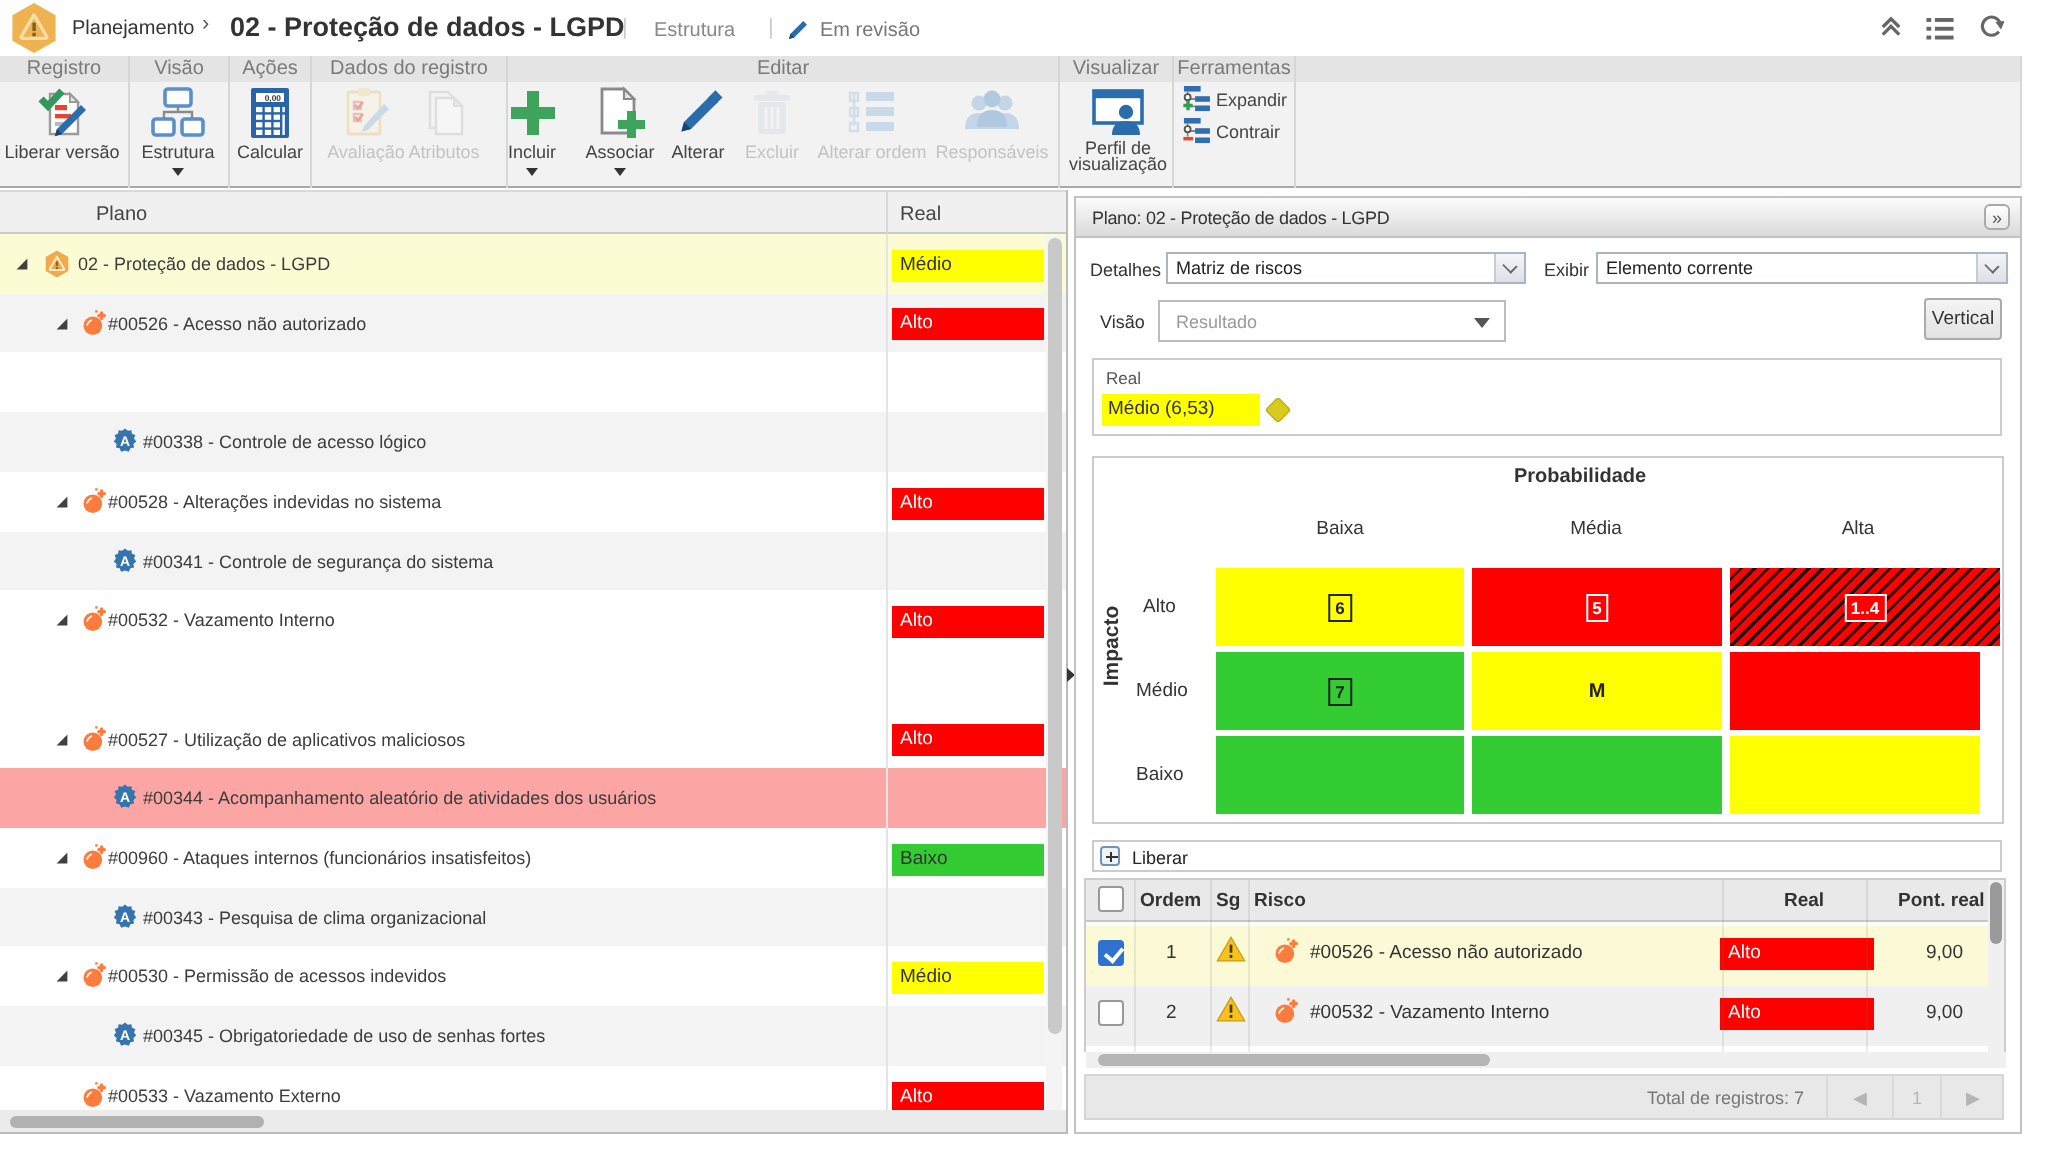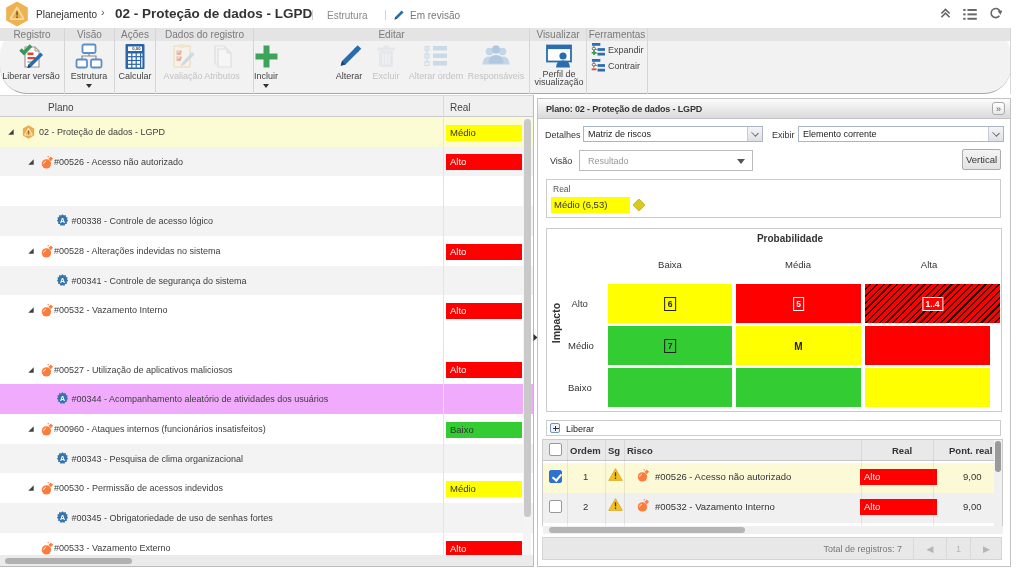--- a/index.html
+++ b/index.html
@@ -10,21 +10,21 @@
 #topbar { position:absolute; left:0; top:0; width:1024px; height:28px; background:#fff; }
 #crumb1 { position:absolute; left:36px; top:9px; font-size:10px; color:#333; }
 #crumbsep { position:absolute; left:101px; top:6px; font-size:11px; color:#555; }
 #crumb2 { position:absolute; left:115px; top:6px; font-size:13.5px; font-weight:bold; color:#333; }
 #pipe1 { position:absolute; left:311px; top:8px; color:#ccc; font-size:11px; }
 #crumb3 { position:absolute; left:327px; top:10px; font-size:10px; color:#888; }
 #pipe2 { position:absolute; left:384px; top:8px; color:#ccc; font-size:11px; }
 #crumb4 { position:absolute; left:410px; top:10px; font-size:10px; color:#777; }
 
 
-#toolbar { position:absolute; left:0; top:28px; width:1011px; height:66px; background:#f2f2f2; border-bottom:1px solid #a8a8a8;border-radius:27px; }
+#toolbar { position:absolute; left:0; top:28px; width:1011px; height:66px; background:#f2f2f2; border-bottom:1px solid #a8a8a8; }
 .tgroup { position:absolute; top:0; height:66px; border-right:1px solid #d6d6d6; }
 .tglabel { position:absolute; left:0; top:0; width:100%; height:13px; background:#e4e4e4; color:#7a7a7a; font-size:10px; text-align:center; line-height:13px; }
 .tbtn { position:absolute; top:15px; text-align:center; }
 .tbtn .bico { display:block; margin:0 auto; height:28px; }
 .tbtn .blab { display:block; font-size:9px; color:#444; margin-top:0px; white-space:nowrap; }
 .tbtn.dis .blab { color:#c3c3c3; }
 .tbtn .dd { display:block; margin:3px auto 0; width:0; height:0; border-left:3.5px solid transparent; border-right:3.5px solid transparent; border-top:4px solid #333; }
 .smbtn { position:absolute; font-size:9px; color:#444; }
 .smbtn svg { vertical-align:-3px; margin-right:3px; }
 
@@ -45,21 +45,21 @@
 .bgrn { background:#33cc33; color:#333; }
 #lvscroll { position:absolute; left:523px; top:23px; width:8px; height:437px; background:#f4f4f4; }
 #lvthumb { position:absolute; left:0.5px; top:1px; width:7px; height:398px; background:#c9c9c9; border-radius:4px; }
 #lhscroll { position:absolute; left:0; top:460px; width:533px; height:11px; background:#ebebeb; }
 #lhthumb { position:absolute; left:5px; top:3px; width:127px; height:6px; background:#b1b1b1; border-radius:3px; }
 #splitarr { position:absolute; left:533px; top:331px; width:5px; height:13px; }
 
 
 #rpanel { position:absolute; left:537px; top:98px; width:474px; height:469px; background:#fff; border:1px solid #c3c3c3; }
 #rphead { position:absolute; left:0; top:0; width:472px; height:20px; background:linear-gradient(#fcfcfc,#dadada); border-bottom:1px solid #c3c3c3; }
-#rphead .t { position:absolute; left:8px; top:5px; font-size:9px; letter-spacing:-0.15px; font-weight:bold; color:#333; }
+#rphead .t { position:absolute; left:8px; top:5px; font-size:9px; letter-spacing:-0.15px; font-weight:normal; color:#333; }
 #rpexp { position:absolute; right:5px; top:3px; width:13px; height:13px; border:1px solid #aaa; border-radius:3px; background:linear-gradient(#fff,#e8e8e8); font-size:9px; color:#555; text-align:center; line-height:12px; }
 .flabel { position:absolute; font-size:9px; color:#333; }
 .sel { position:absolute; height:16px; border:1px solid #a9b4c4; background:#fff; font-size:9px; color:#222; line-height:14px; padding-left:4px; }
 .sel .ab { position:absolute; right:0; top:0; width:15px; height:14px; border-left:1px solid #c5ccd8; background:linear-gradient(#f4f5f7,#dde0e6); }
 .sel .ab:after { content:""; position:absolute; left:4px; top:2.5px; width:5px; height:5px; border-right:1.5px solid #666; border-bottom:1.5px solid #666; transform:rotate(45deg) scale(1,.8); }
 #combo { position:absolute; left:41px; top:51px; width:174px; height:21px; border:1px solid #bbb; background:#fff; font-size:9px; color:#999; line-height:20px; padding-left:8px; }
 #combo .tri { position:absolute; right:7px; top:8px; width:0; height:0; border-left:4.5px solid transparent; border-right:4.5px solid transparent; border-top:5.5px solid #555; }
 #vertbtn { position:absolute; left:424px; top:50px; width:39px; height:21px; background:linear-gradient(#f4f4f4,#e2e2e2); border:1px solid #ababab; border-radius:2px; font-size:9.5px; color:#333; text-align:center; line-height:19px; }
 #realbox { position:absolute; left:8px; top:80px; width:455px; height:39px; border:1px solid #ccc; }
 #realbox .rl { position:absolute; left:6px; top:4px; font-size:8.5px; color:#555; }
@@ -237,20 +237,29 @@
           </svg></span>
         <span class="blab">Atributos</span>
       </div>
 <div class="tbtn" style="left:221px;width:90px">
         <span class="bico"><svg width="27" height="27" viewBox="0 0 27 27">
             <path d="M10.5 2.5 h6 v8 h8 v6 h-8 v8 h-6 v-8 h-8 v-6 h8 z" fill="#3fa45b"></path>
           </svg></span>
         <span class="blab">Incluir</span>
         <span class="dd"></span>
       </div>
+<div class="tbtn" style="left:265px;width:90px">
+        <span class="bico"><svg width="27" height="27" viewBox="0 0 27 27">
+            <path d="M4 1.5 h11 l5 5 v17 h-16 z" fill="#fff" stroke="#8a8a8a" stroke-width="1.4"></path>
+            <path d="M15 1.5 l5 5 h-5 z" fill="#e6e6e6" stroke="#8a8a8a" stroke-width="1.1"></path>
+            <path d="M16.5 12.5 h4.5 v4.5 h4.5 v4.5 h-4.5 v4.5 h-4.5 v-4.5 h-4.5 v-4.5 h4.5 z" fill="#3fa45b"></path>
+          </svg></span>
+        <span class="blab">Associar</span>
+        <span class="dd"></span>
+      </div>
 <div class="tbtn" style="left:304px;width:90px">
         <span class="bico"><svg width="27" height="27" viewBox="0 0 27 27">
             <path d="M6 18 L19.5 4.5 l3.5 3.5 L9.5 21.5 l-4.8 1.3 z" fill="#2a6dad"></path>
             <path d="M6 18 l3.5 3.5 -4.8 1.3 z" fill="#17456f"></path>
             <rect x="19.2" y="3.2" width="5" height="5" transform="rotate(45 21.7 5.7)" fill="#2a6dad"></rect>
           </svg></span>
         <span class="blab">Alterar</span>
       </div>
 <div class="tbtn dis" style="left:341px;width:90px">
         <span class="bico"><svg width="26" height="27" viewBox="0 0 26 27" opacity="0.6">
@@ -399,21 +408,21 @@
           <span class="tico" style="left:41px"><svg class="ti" width="13" height="13" viewBox="0 0 24 24">
               <circle cx="10" cy="14.5" r="8.6" fill="#fb7c3c"></circle>
               <rect x="16.6" y="1.2" width="3" height="8" rx="1.4" fill="#fb7c3c"></rect>
               <rect x="14.1" y="3.7" width="8" height="3" rx="1.4" fill="#fb7c3c"></rect>
               <rect x="12.2" y="0.2" width="2.2" height="2.2" fill="#fb7c3c"></rect>
               <path d="M4.8 13.6 Q5.7 10.6 8.5 9.5" stroke="#fff" stroke-width="1.8" fill="none" stroke-linecap="round" opacity=".9"></path>
             </svg></span>
           <span class="ttxt" style="left:54.0px">#00527 - Utilização de aplicativos maliciosos</span>
           <span class="badge bred">Alto</span>
         </div>
-<div class="trow" style="top:289.3px;background:#f0abfc">
+<div class="trow" style="top:289.3px;background:#fca5a5">
           <span class="tico" style="left:56px"><svg class="ti" width="13" height="14" viewBox="0 0 24 26">
               <path d="M12 0.5 L14.6 2.6 L18 2 L18.4 5.4 L21.6 6.6 L20.4 9.8 L22.4 12.6 L19.8 14.8 L20.4 18.2 L17 18.8 L15.6 22 L12 20.8 L8.4 22 L7 18.8 L3.6 18.2 L4.2 14.8 L1.6 12.6 L3.6 9.8 L2.4 6.6 L5.6 5.4 L6 2 L9.4 2.6 Z" fill="#3674ae"></path>
               <text x="12" y="16.5" font-size="13" font-weight="bold" fill="#fff" text-anchor="middle" font-family="Liberation Sans, sans-serif">A</text>
             </svg></span>
           <span class="ttxt" style="left:71.5px">#00344 - Acompanhamento aleatório de atividades dos usuários</span>
         </div>
 <div class="trow" style="top:319.0px;background:#ffffff">
           <svg class="arr" style="left:28px" width="6" height="6" viewBox="0 0 8 8">
             <polygon points="7.6,0.4 7.6,7.6 0.4,7.6" fill="#404040"></polygon>
           </svg>

